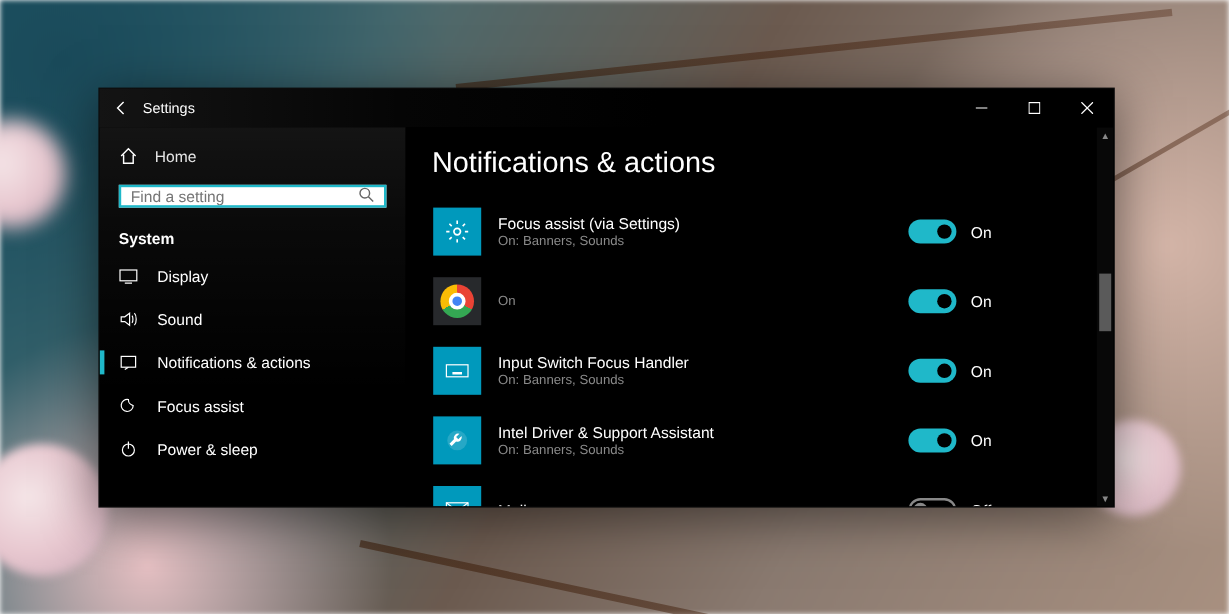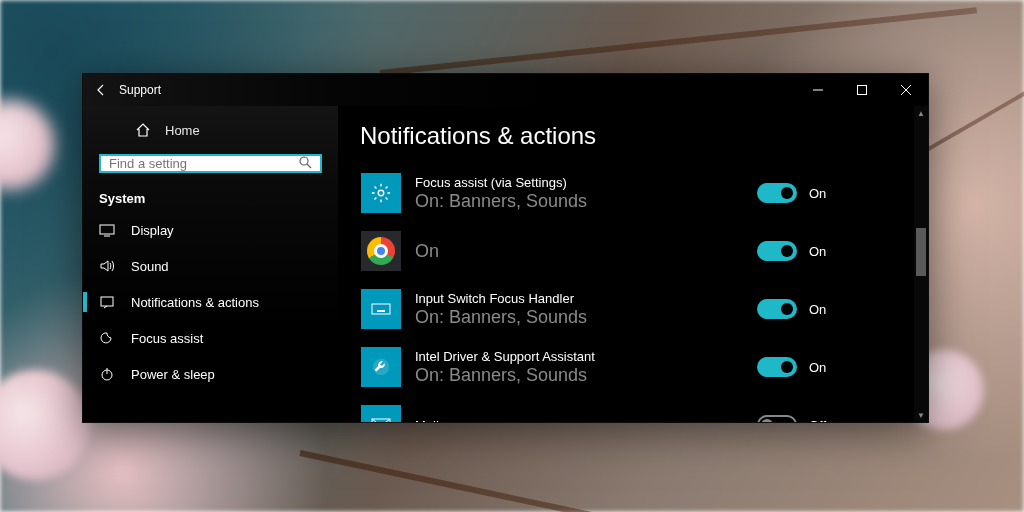--- a/index.html
+++ b/index.html
@@ -51,21 +51,21 @@
   .win-btn { width: 44px; height:100%; display:flex; align-items:center; justify-content:center; cursor:pointer;}
   .win-btn svg line, .win-btn svg rect, .win-btn svg path { stroke:#fff; stroke-width:1; fill:none; }
 
   .body { flex:1; display:flex; overflow:hidden; }
   .sidebar {
     width: 255px;
     background: linear-gradient(180deg, rgba(255,255,255,0.08) 0%, rgba(255,255,255,0.04) 25%, rgba(0,0,0,0.0) 70%);
     display:flex; flex-direction:column;
     padding-top: 8px;
   }
-  .home-row { display:flex; align-items:center; gap:14px; padding: 8px 16px; cursor:pointer; font-size:13px;margin-left:36px;}
+  .home-row { display:flex; align-items:center; gap:14px; padding: 8px 16px; cursor:pointer; font-size:13px;}
   .search-wrap { padding: 8px 16px; }
   .search {
     width: 100%; height: 19px;
     background:#fff; border:2px solid #1fb8c9;
     display:flex; align-items:center; padding: 0 8px;
   }
   .search input {
     flex:1; border:none; outline:none; background:transparent;
     font-size: 13px; color:#666;
   }
@@ -87,21 +87,21 @@
   .app-list { flex:1; overflow:hidden; padding-left: 22px; padding-right: 40px;}
   .app-row { display:flex; align-items:center; padding: 9px 1px; }
   .app-icon {
     width:40px; height:40px; background:#0099bc;
     display:flex; align-items:center; justify-content:center; color:#fff;
     flex-shrink:0;
   }
   .app-icon.chrome { background:#27292c; }
   .app-info { flex:1; padding-left:14px; display:flex; flex-direction:column; gap:1px; min-width:0;}
   .app-name { font-size:13px; color:#fff;}
-  .app-sub { font-size:18px; color:#8a8a8a;}
+  .app-sub { font-size:11px; color:#8a8a8a;}
   .toggle-wrap { display:flex; align-items:center; gap:12px; width:130px;}
   .toggle {
     width:40px; height:20px; border-radius:10px; position:relative; cursor:pointer;
   }
   .toggle.on { background:#1fb8c9; }
   .toggle.off { background:transparent; border:2px solid #888; }
   .knob {
     position:absolute; width:12px; height:12px; border-radius:50%; top:4px;
   }
   .toggle.on .knob { background:#000; right:4px; }
@@ -134,21 +134,21 @@
 <div class="flower f3"></div>
 
 <div class="window">
 
   <div class="titlebar">
     <div class="back-btn">
       <svg width="14" height="14" viewBox="0 0 14 14">
           <path d="M9 2 L4 7 L9 12" stroke="#fff" stroke-width="1.2" fill="none"></path>
         </svg>
     </div>
-    <div class="title-text">Support</div>
+    <div class="title-text">Settings</div>
     <div class="spacer"></div>
     <div class="win-btn">
       <svg width="10" height="10">
           <line x1="0" y1="5" x2="10" y2="5"></line>
         </svg>
     </div>
     <div class="win-btn">
       <svg width="10" height="10">
           <rect x="0.5" y="0.5" width="9" height="9"></rect>
         </svg>

